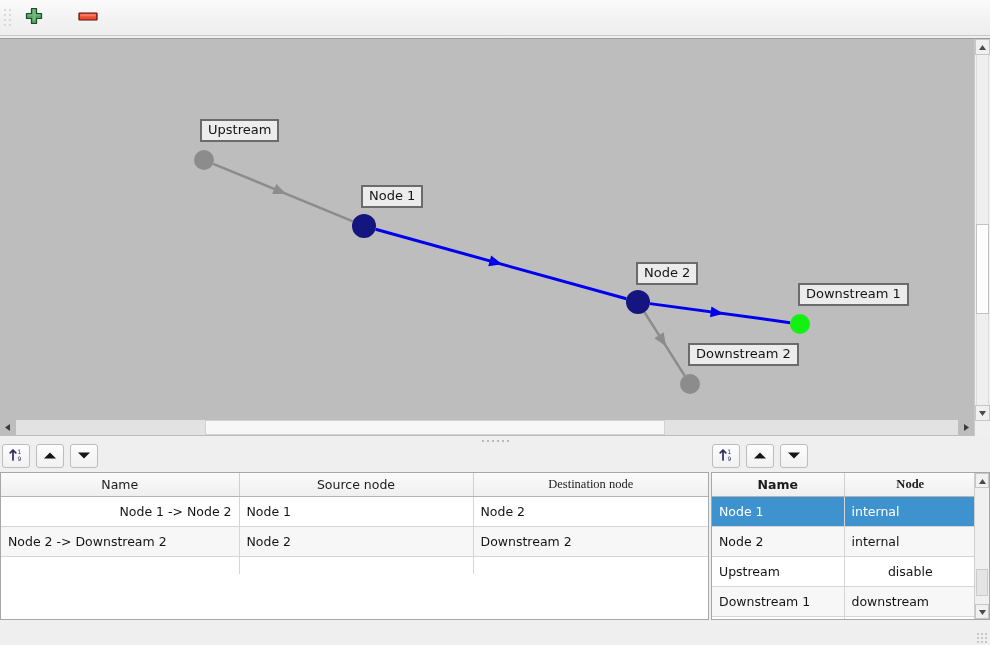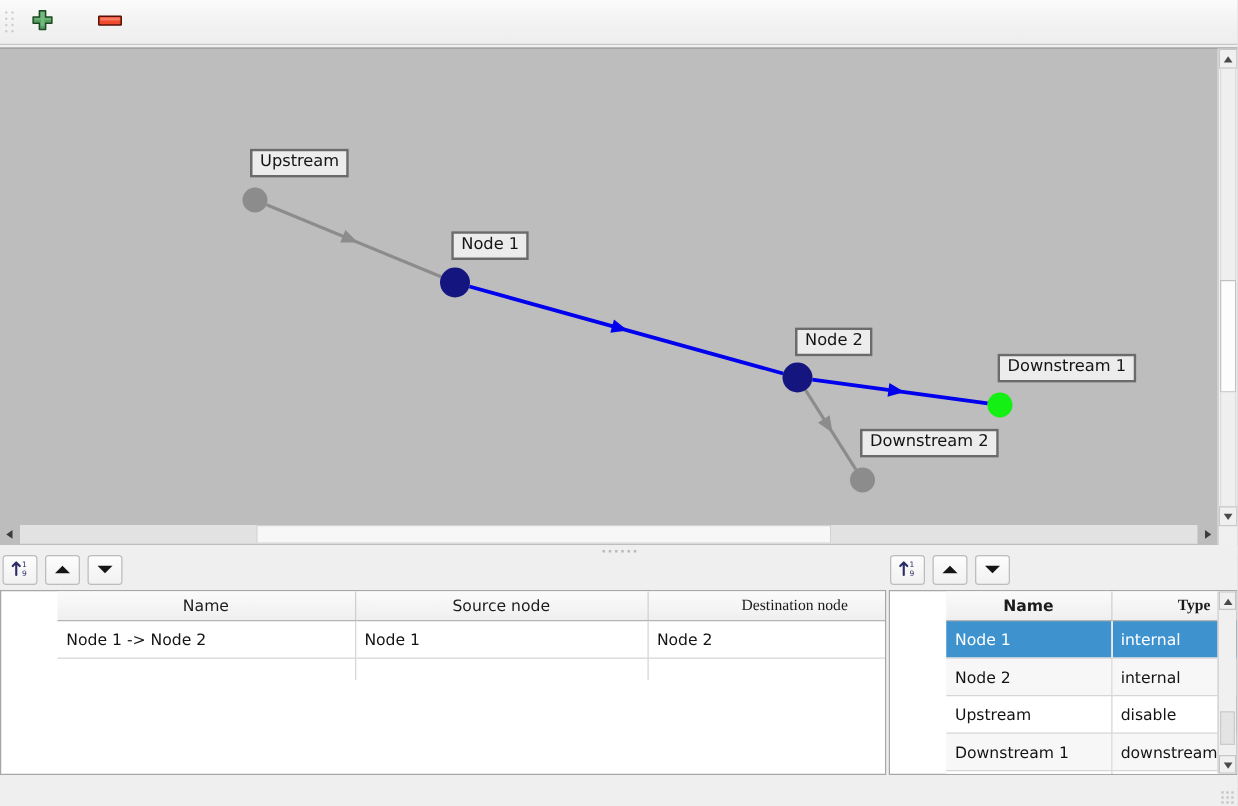--- a/index.html
+++ b/index.html
@@ -126,21 +126,21 @@
   
   .table-panel {
     position: absolute;
     background: #ffffff;
     border: 1px solid #a7a7a7;
     overflow: hidden;
   }
   .table-panel.left  { left: 0;   top: 472px; width: 709px; height: 148px; }
   .table-panel.right { left: 711px; top: 472px; width: 279px; height: 148px; }
 
-  table.grid { border-collapse: collapse; width: 100%; table-layout: fixed; margin-left: 45px; }
+  table.grid { border-collapse: collapse; width: 100%; table-layout: fixed; }
   table.grid th {
     height: 23px;
     background: linear-gradient(to bottom, #fbfbfb, #efefef);
     border-right: 1px solid #cfcfcf;
     border-bottom: 1px solid #b4b4b4;
     font-weight: normal;
     font-size: 12.5px;
     color: #1c1c1c;
     text-align: center;
     padding: 0 4px;
@@ -359,53 +359,58 @@
     <table class="grid" id="edge-table">
       <thead>
           <tr>
             <th style="width: 238px;">Name</th>
             <th style="width: 234px;">Source node</th>
             <th style="width: 235px;">Destination node</th>
           </tr>
         </thead>
       <tbody>
           <tr>
-            <td style="width: 238px;">Node 1 -&gt; Node 2</td>
+            <td style="width: 238px; text-align: right;">Node 1 -&gt; Node 2</td>
             <td style="width: 234px;">Node 1</td>
             <td style="width: 235px;">Node 2</td>
+          </tr>
+          <tr class="alt">
+            <td style="width: 238px;">Node 2 -&gt; Downstream 2</td>
+            <td style="width: 234px;">Node 2</td>
+            <td style="width: 235px;">Downstream 2</td>
           </tr>
           <tr class="empty">
             <td></td>
             <td></td>
             <td></td>
           </tr>
         </tbody>
     </table>
   </div>
 
   <div class="table-panel right">
     <table class="grid bold-head" id="node-table" style="width:264px;">
       <thead>
           <tr>
             <th style="width: 131px;">Name</th>
-            <th style="width: 131px;">Type</th>
+            <th style="width: 131px;">Node</th>
           </tr>
         </thead>
       <tbody>
           <tr class="sel">
             <td style="width: 131px;">Node 1</td>
             <td style="width: 131px;">internal</td>
           </tr>
           <tr class="alt">
             <td style="width: 131px;">Node 2</td>
             <td style="width: 131px;">internal</td>
           </tr>
           <tr>
             <td style="width: 131px;">Upstream</td>
-            <td style="width: 131px;">disable</td>
+            <td style="width: 131px; text-align: center;">disable</td>
           </tr>
           <tr class="alt">
             <td style="width: 131px;">Downstream 1</td>
             <td style="width: 131px;">downstream</td>
           </tr>
           <tr class="empty">
             <td></td>
             <td></td>
           </tr>
         </tbody>

